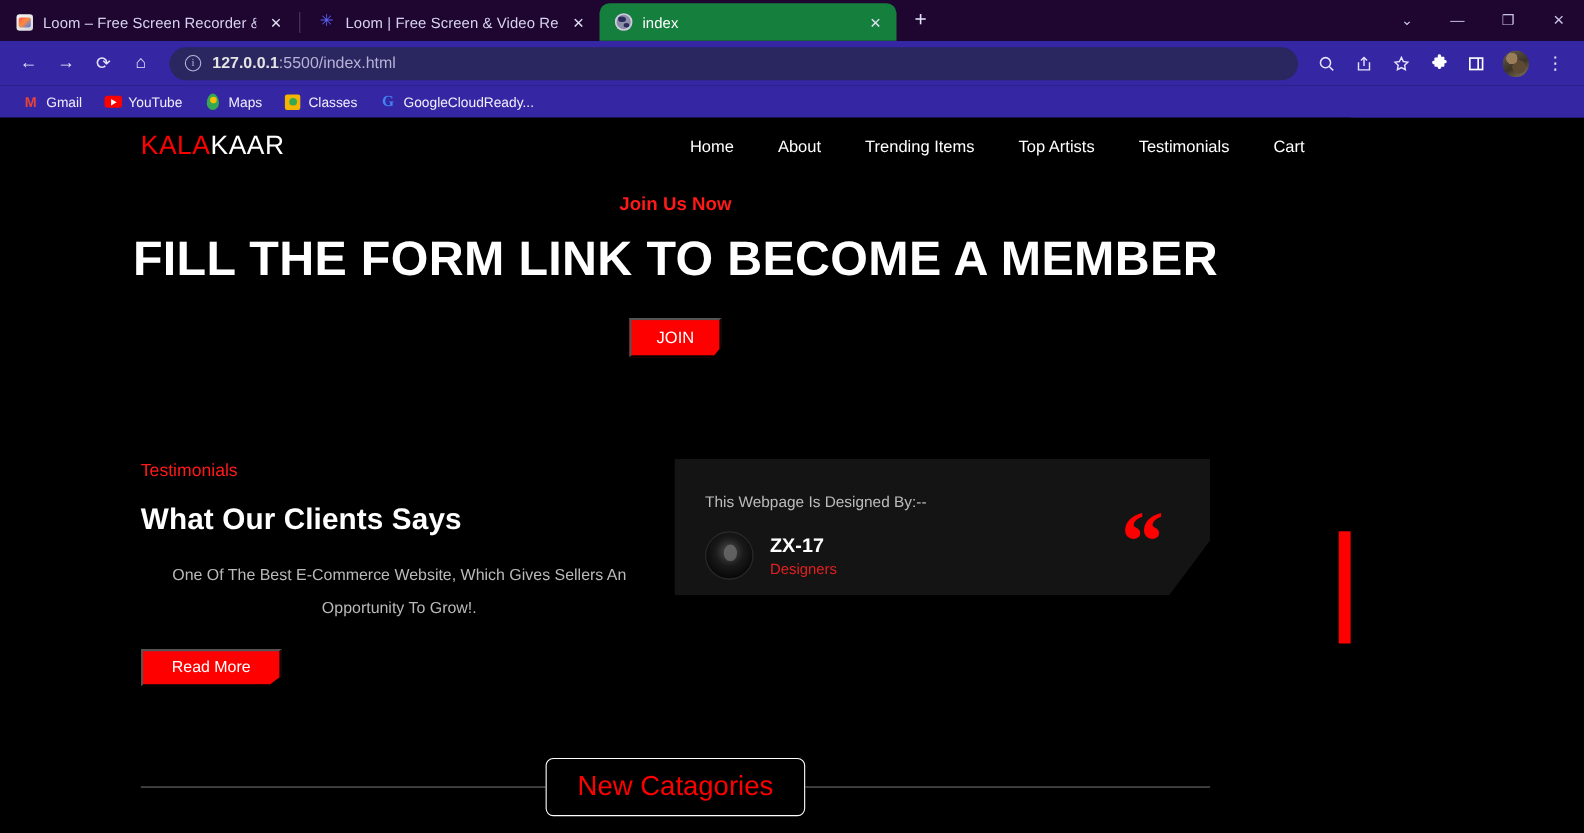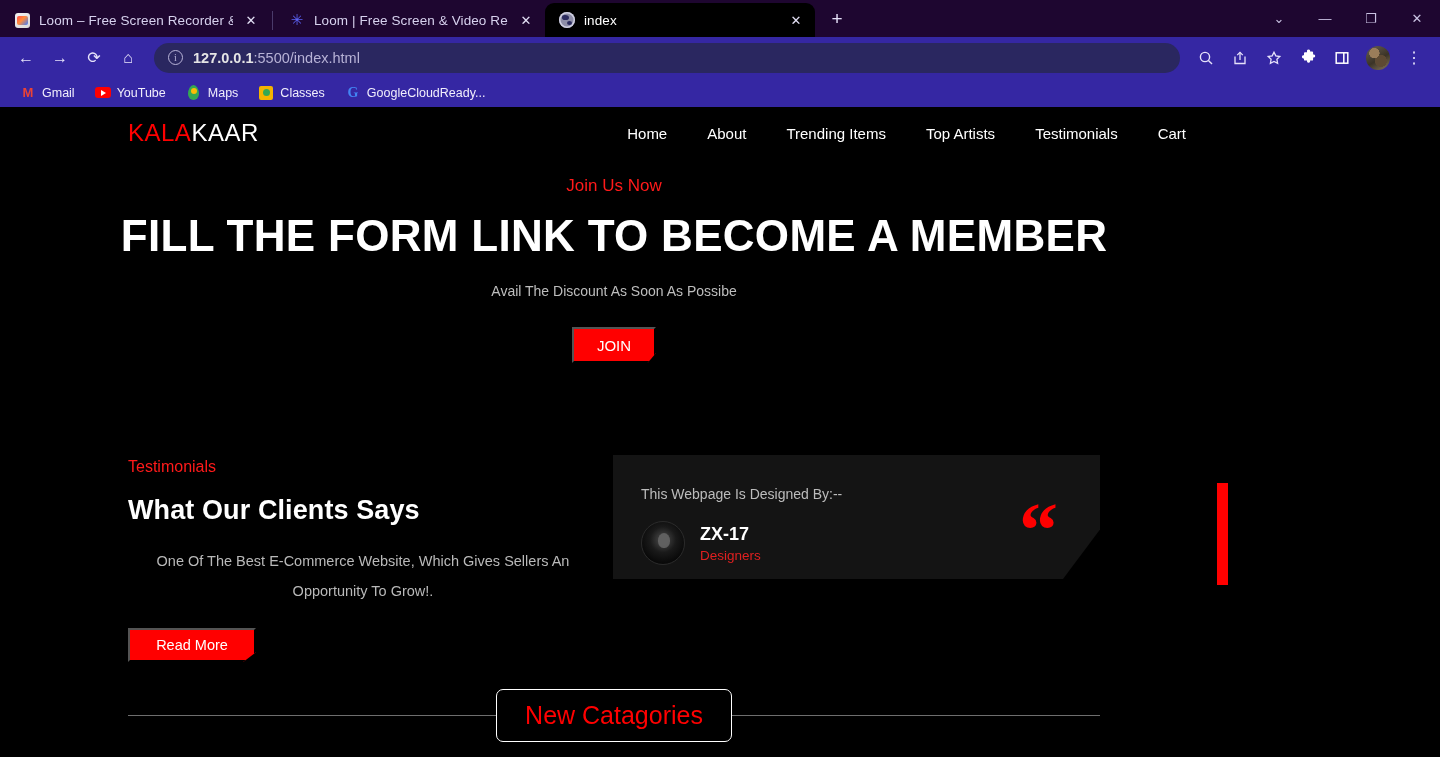--- a/index.html
+++ b/index.html
@@ -19,21 +19,21 @@
     display:flex; align-items:flex-end; position:relative;
   }
   .tab {
     height:34px; display:flex; align-items:center;
     padding:0 10px 0 14px; gap:9px;
     font-size:13.5px; color:#d7d2ee;
     border-radius:9px 9px 0 0; position:relative;
     max-width:270px;
   }
   .tab.inactive { width:270px; }
-  .tab.active { background:#000000; color:#ffffff; width:278px; }
+  .tab.active { background:#15803d; color:#ffffff; width:278px; }
   .tab-favicon {
     width:16px; height:16px; flex:0 0 16px;
     display:flex; align-items:center; justify-content:center;
     font-size:12px; line-height:1;
   }
   .fav-loom-red {
     width:15px;height:15px;border-radius:3px;
     background:linear-gradient(145deg,#f3f3f3 0%,#d8d8d8 100%);
     position:relative;overflow:hidden;
   }
@@ -141,21 +141,21 @@
     height:52px;display:flex;align-items:center;
     padding:0 42px 0 128px;
   }
   .logo { font-size:24px;font-weight:400;letter-spacing:.5px; }
   .logo .red { color:#ff0000; }
   .logo .white { color:#ffffff; }
   .nav { margin-left:auto;display:flex;align-items:center;gap:40px; }
   .nav a { font-size:15px;color:#ffffff;text-decoration:none;white-space:nowrap; }
 
   .hero { text-align:center;padding-top:17px; }
-  .hero-kicker { color:#ff1a1a;font-size:17px;font-weight:400; }
+  .hero-kicker { color:#ff1a1a;font-size:17px;font-weight:700; }
   .hero-title {
     font-size:44px;font-weight:700;color:#ffffff;margin-top:15px;
     letter-spacing:.3px;
   }
   .hero-sub { font-size:14px;color:#bdbdbd;margin-top:22px; }
   .join-wrap { margin-top:28px;display:flex;justify-content:center; }
   .btn-notch {
     background:#ff0000;color:#ffffff;font-size:15px;
     display:inline-flex;align-items:center;justify-content:center;
     clip-path:polygon(0 0,100% 0,100% 72%,90% 100%,0 100%);
@@ -336,21 +336,20 @@
         <a href="#">Trending Items</a>
         <a href="#">Top Artists</a>
         <a href="#">Testimonials</a>
         <a href="#">Cart</a>
       </nav>
     </div>
 
     <section class="hero">
       <div class="hero-kicker">Join Us Now</div>
       <h1 class="hero-title">FILL THE FORM LINK TO BECOME A MEMBER</h1>
-      <div class="hero-sub">Avail The Discount As Soon As Possibe</div>
       <div class="join-wrap">
         <button class="btn-notch btn-join">JOIN</button>
       </div>
     </section>
 
     <section class="testimonials">
       <div class="tcol-left">
         <div class="t-kicker">Testimonials</div>
         <h2 class="t-title">What Our Clients Says</h2>
         <p class="t-body">One Of The Best E-Commerce Website, Which Gives Sellers An Opportunity To Grow!.</p>

